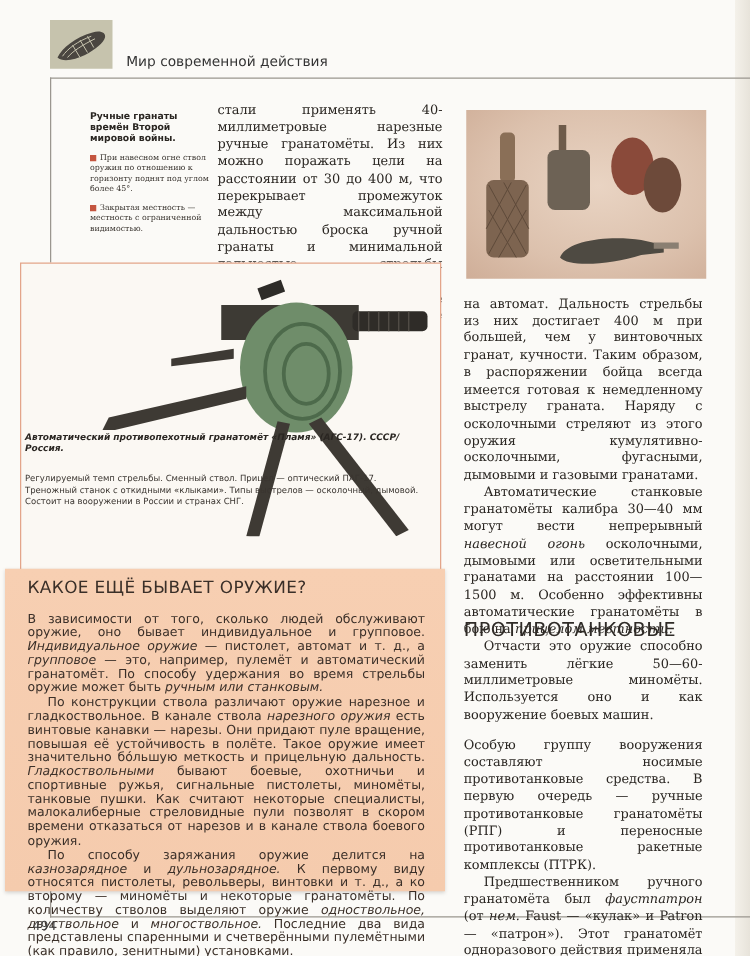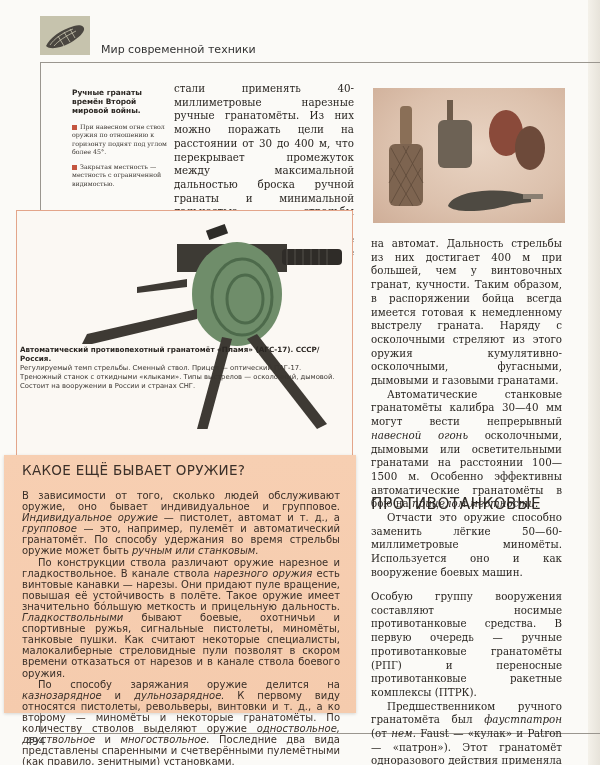--- a/index.html
+++ b/index.html
@@ -33,21 +33,21 @@
       left:373px; top:88px; width:192px; height:135px;
       background:radial-gradient(ellipse at 55% 45%, #e9d4c3 0%, #dcc1ad 60%, #cfae98 100%);
     }
     
     .weapon-box {
       left:16px; top:210px; width:335px; height:254px;
       border:1.5px solid #e3a58a; background:#fbf8f3;
     }
     .weapon-box svg { position:absolute; left:40px; top:8px; }
     .weapon-caption { left:20px; top:345px; width:320px; font-family:"DejaVu Sans", sans-serif; }
-    .wc-title { font-size:7.2px; font-weight:bold; line-height:9px; color:#2a2622; margin-bottom:1px; }
+    .wc-title { font-size:7.2px; font-weight:bold; line-height:9px; color:#2a2622; margin-bottom:16px;font-style:italic; }
     .wc-text { font-size:6.8px; line-height:8.9px; color:#3a3530; }
     
     .sidebar {
       left:4px; top:455px; width:352px; height:258px;
       background:linear-gradient(180deg,#f7cfb2 0%, #f5cbad 100%);
       box-shadow:0 1px 3px rgba(0,0,0,0.15);
     }
     .sb-title { left:22px; top:462px; font-family:"DejaVu Sans", sans-serif; font-size:13.5px; letter-spacing:0.3px; color:#3a2f28;text-align:right; }
     .sb-body { left:22px; top:490px; width:318px; font-family:"DejaVu Sans", sans-serif; font-size:7.6px; line-height:11.1px; color:#3a2f28; }
     .sb-body .para { font-size:10px; line-height:11.1px; }
@@ -60,21 +60,21 @@
 <body>
 
 <div class="abs right-edge"></div>
 
 <div class="abs logo-box">
   <svg viewBox="0 0 50 39">
     <path d="M6 30 C10 22 20 14 34 10 C40 8 45 10 44 14 C43 18 36 24 28 28 C20 32 10 34 6 30 Z" fill="#4a4640"></path>
     <path d="M10 29 C14 23 22 17 33 13 M14 30 C18 25 26 20 36 15 M18 20 L24 30 M24 16 L30 26 M30 13 L35 22" stroke="#c6c3ad" stroke-width="0.8" fill="none"></path>
   </svg>
 </div>
-<div class="abs section-title">Мир современной техники</div>
+<div class="abs section-title">Мир современной действия</div>
 <div class="abs page-frame"></div>
 
 <div class="abs margin-note">
   <div class="mn-title">Ручные гранаты времён Второй мировой войны.</div>
   <div class="mn-item">
     <span class="mn-sq"></span><span>При навесном огне ствол оружия по отношению к горизонту поднят под углом более 45°.</span>
   </div>
   <div class="mn-item">
     <span class="mn-sq"></span><span>Закрытая местность — местность с ограниченной видимостью.</span>
   </div>

